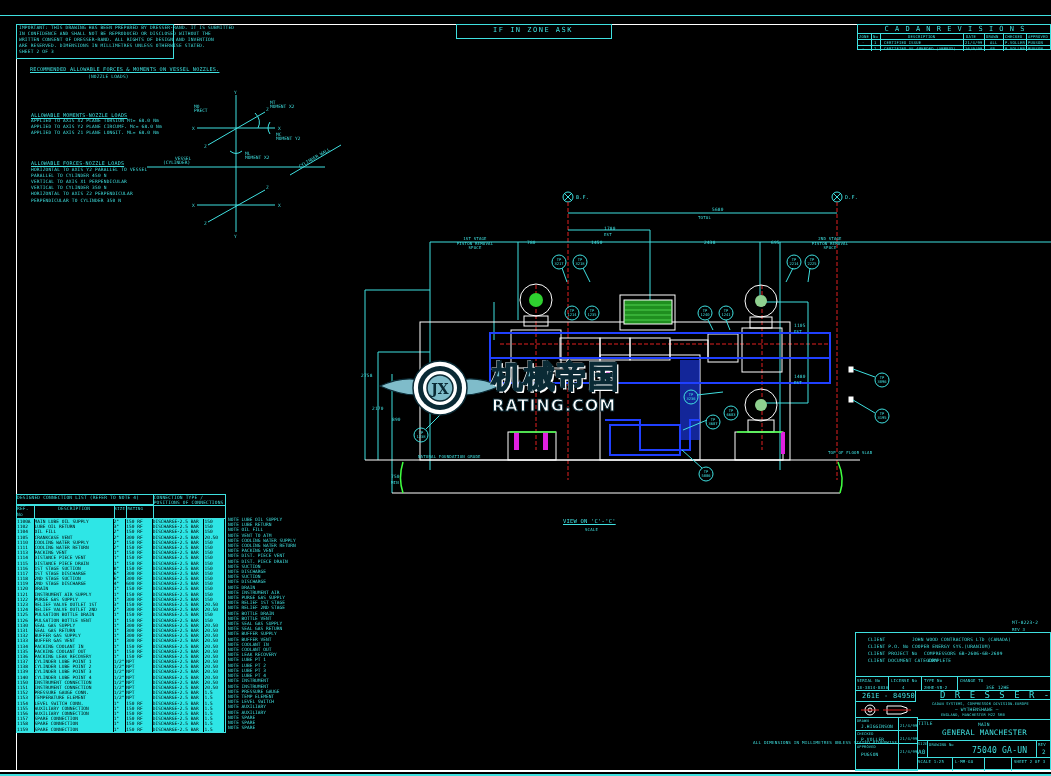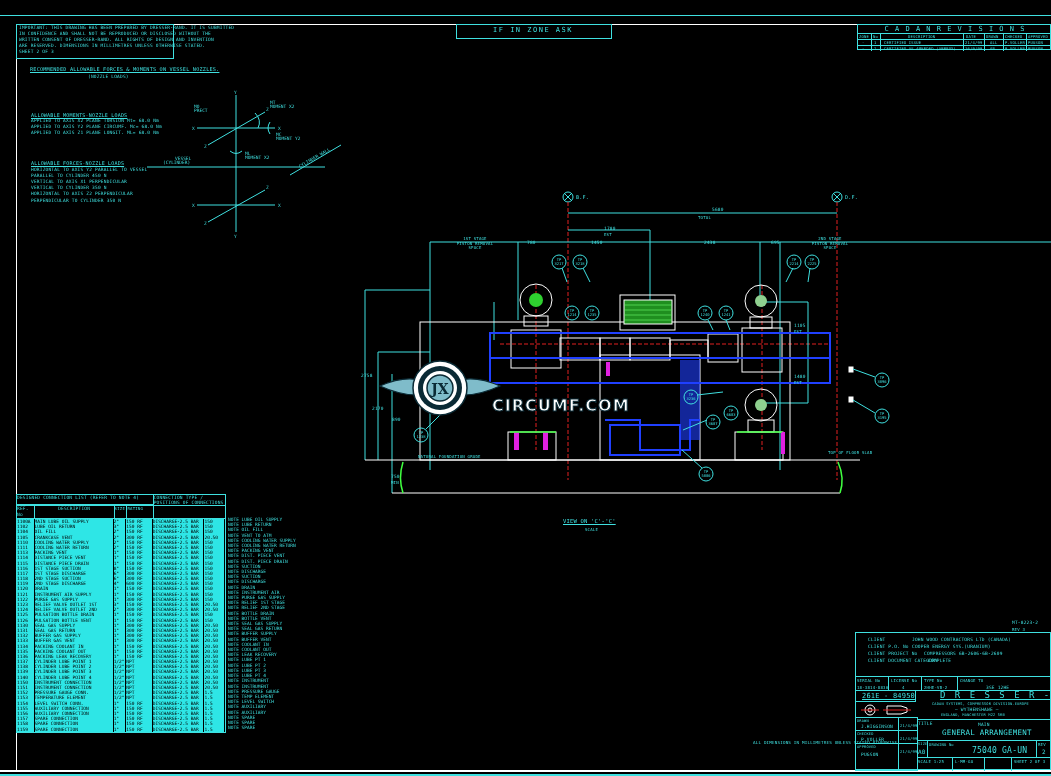--- a/index.html
+++ b/index.html
@@ -329,21 +329,22 @@
 <div class="abs" style="left:376px;top:354px;width:300px;height:70px;">
   <svg width="130" height="70" style="position:absolute;left:0;top:0;">
     <path d="M4 32 Q30 20 52 28 L52 40 Q30 44 4 32 Z" fill="#7fbcca" stroke="#0a2a35" stroke-width="1.2"></path>
     <path d="M124 32 Q98 20 76 28 L76 40 Q98 44 124 32 Z" fill="#7fbcca" stroke="#0a2a35" stroke-width="1.2"></path>
     <circle cx="64" cy="34" r="27" fill="#ffffff" stroke="#0a2a35" stroke-width="1.5"></circle>
     <circle cx="64" cy="34" r="22" fill="#0a2a35"></circle>
     <circle cx="64" cy="34" r="17" fill="#ffffff"></circle>
     <circle cx="64" cy="34" r="13" fill="#7fbcca" stroke="#0a2a35" stroke-width="1.5"></circle>
     <text x="64" y="40" text-anchor="middle" font-family="DejaVu Serif, serif" font-weight="bold" font-size="14" fill="#0a2a35">JX</text>
   </svg>
-  <div class="abs wm-en" style="left:116px;top:42px;">CIRCUMF.COM</div>
+  <div class="abs wm-cn" style="left:116px;top:2px;">机械帝国</div>
+  <div class="abs wm-en" style="left:116px;top:42px;">RATING.COM</div>
 </div>
 
 <div class="abs" style="left:16px;top:494px;width:210px;border:1px solid #3fe0e0;box-sizing:border-box;">
   <div style="display:flex;border-bottom:1px solid #3fe0e0;height:10px;">
     <div class="txt" style="font-size:4.5px;line-height:5px;width:137px;border-right:1px solid #3fe0e0;border-bottom:1px solid #3fe0e0;">DESIGNED CONNECTION LIST (REFER TO NOTE 4)</div>
     <div class="txt" style="font-size:4.5px;line-height:5px;white-space:normal;width:72px;overflow:hidden;">CONNECTION TYPE / POSITIONS OF CONNECTIONS SEE THE TITLE OF THE DRAWINGS</div>
   </div>
   <div style="display:flex;border-bottom:1px solid #3fe0e0;height:12px;">
     <div class="txt" style="font-size:4.5px;line-height:6px;width:17px;border-right:1px solid #3fe0e0;white-space:normal;">REF. No</div>
     <div class="txt" style="font-size:4.5px;line-height:6px;width:80px;border-right:1px solid #3fe0e0;text-align:center;">DESCRIPTION</div>
@@ -747,38 +748,38 @@
   <div class="abs txt" style="left:1px;top:44px;font-size:4px;">SERIAL No</div>
   <div class="abs txt" style="left:35px;top:44px;font-size:4px;">LICENSE No</div>
   <div class="abs txt" style="left:68px;top:44px;font-size:4px;">TYPE No</div>
   <div class="abs txt" style="left:104px;top:44px;font-size:4px;">CHANGE TO</div>
   <div class="abs txt" style="left:1px;top:51px;font-size:4px;">18-3814-8830</div>
   <div class="abs txt" style="left:46px;top:51px;font-size:4px;">4</div>
   <div class="abs txt" style="left:68px;top:51px;font-size:4px;">2HHE-VB-2</div>
   <div class="abs txt" style="left:130px;top:51px;font-size:4.5px;">3SE 12HE</div>
 
   <div class="tb-cell" style="left:-1px;top:57px;width:61px;height:12px;"></div>
-  <div class="abs txt" style="left:6px;top:59px;font-size:7px;line-height:8px;text-decoration:underline;">261E - 84950</div>
+  <div class="abs txt" style="left:6px;top:59px;font-size:7px;line-height:8px;">261E - 84950</div>
   <div class="abs txt" style="left:84px;top:57px;font-size:9px;line-height:10px;letter-spacing:2px;text-decoration:underline;">D R E S S E R - R A N D</div>
   <div class="abs txt" style="left:76px;top:68px;font-size:3.6px;">CADAN SYSTEMS, COMPRESSOR DIVISION-EUROPE</div>
   <div class="abs txt" style="left:99px;top:73px;font-size:4.5px;">— WYTHENSHAWE —</div>
   <div class="abs txt" style="left:85px;top:79px;font-size:3.6px;">ENGLAND, MANCHESTER M22 SRB</div>
 
   <svg width="60" height="20" style="left:1px;top:69px;">
     <circle cx="13" cy="8" r="5" stroke="#ffffff" fill="none"></circle>
       <circle cx="13" cy="8" r="2" stroke="#ffffff" fill="none"></circle>
     <line x1="4" y1="8" x2="22" y2="8" stroke="#e02020"></line>
     <path d="M30 4 L44 4 L50 6 L50 10 L44 12 L30 12 Z" stroke="#ffffff" fill="none"></path>
     <line x1="26" y1="8" x2="54" y2="8" stroke="#e02020"></line>
   </svg>
 
   <div class="hline" style="left:61px;top:86px;width:135px;"></div>
   <div class="abs txt" style="left:62px;top:87px;font-size:4.5px;">TITLE</div>
   <div class="abs txt" style="left:122px;top:88px;font-size:4.5px;">MAIN</div>
-  <div class="abs txt" style="left:86px;top:95px;font-size:7.5px;line-height:9px;">GENERAL ARRANGEMENT</div>
+  <div class="abs txt" style="left:86px;top:95px;font-size:7.5px;line-height:9px;">GENERAL MANCHESTER</div>
 
   <div class="tb-cell" style="left:-1px;top:84px;width:63px;height:54px;"></div>
   <div class="vline" style="left:42px;top:84px;height:54px;"></div>
   <div class="hline" style="left:0;top:97px;width:62px;"></div>
   <div class="hline" style="left:0;top:110px;width:62px;"></div>
   <div class="abs txt" style="left:1px;top:85px;font-size:3.6px;">DRAWN</div>
   <div class="abs txt" style="left:5px;top:90px;font-size:4.5px;">J.HIGGINSON</div>
   <div class="abs txt" style="left:1px;top:98px;font-size:3.6px;">CHECKED</div>
   <div class="abs txt" style="left:5px;top:103px;font-size:4.5px;">P.VOLLER</div>
   <div class="abs txt" style="left:1px;top:111px;font-size:3.6px;">APPROVED</div>

